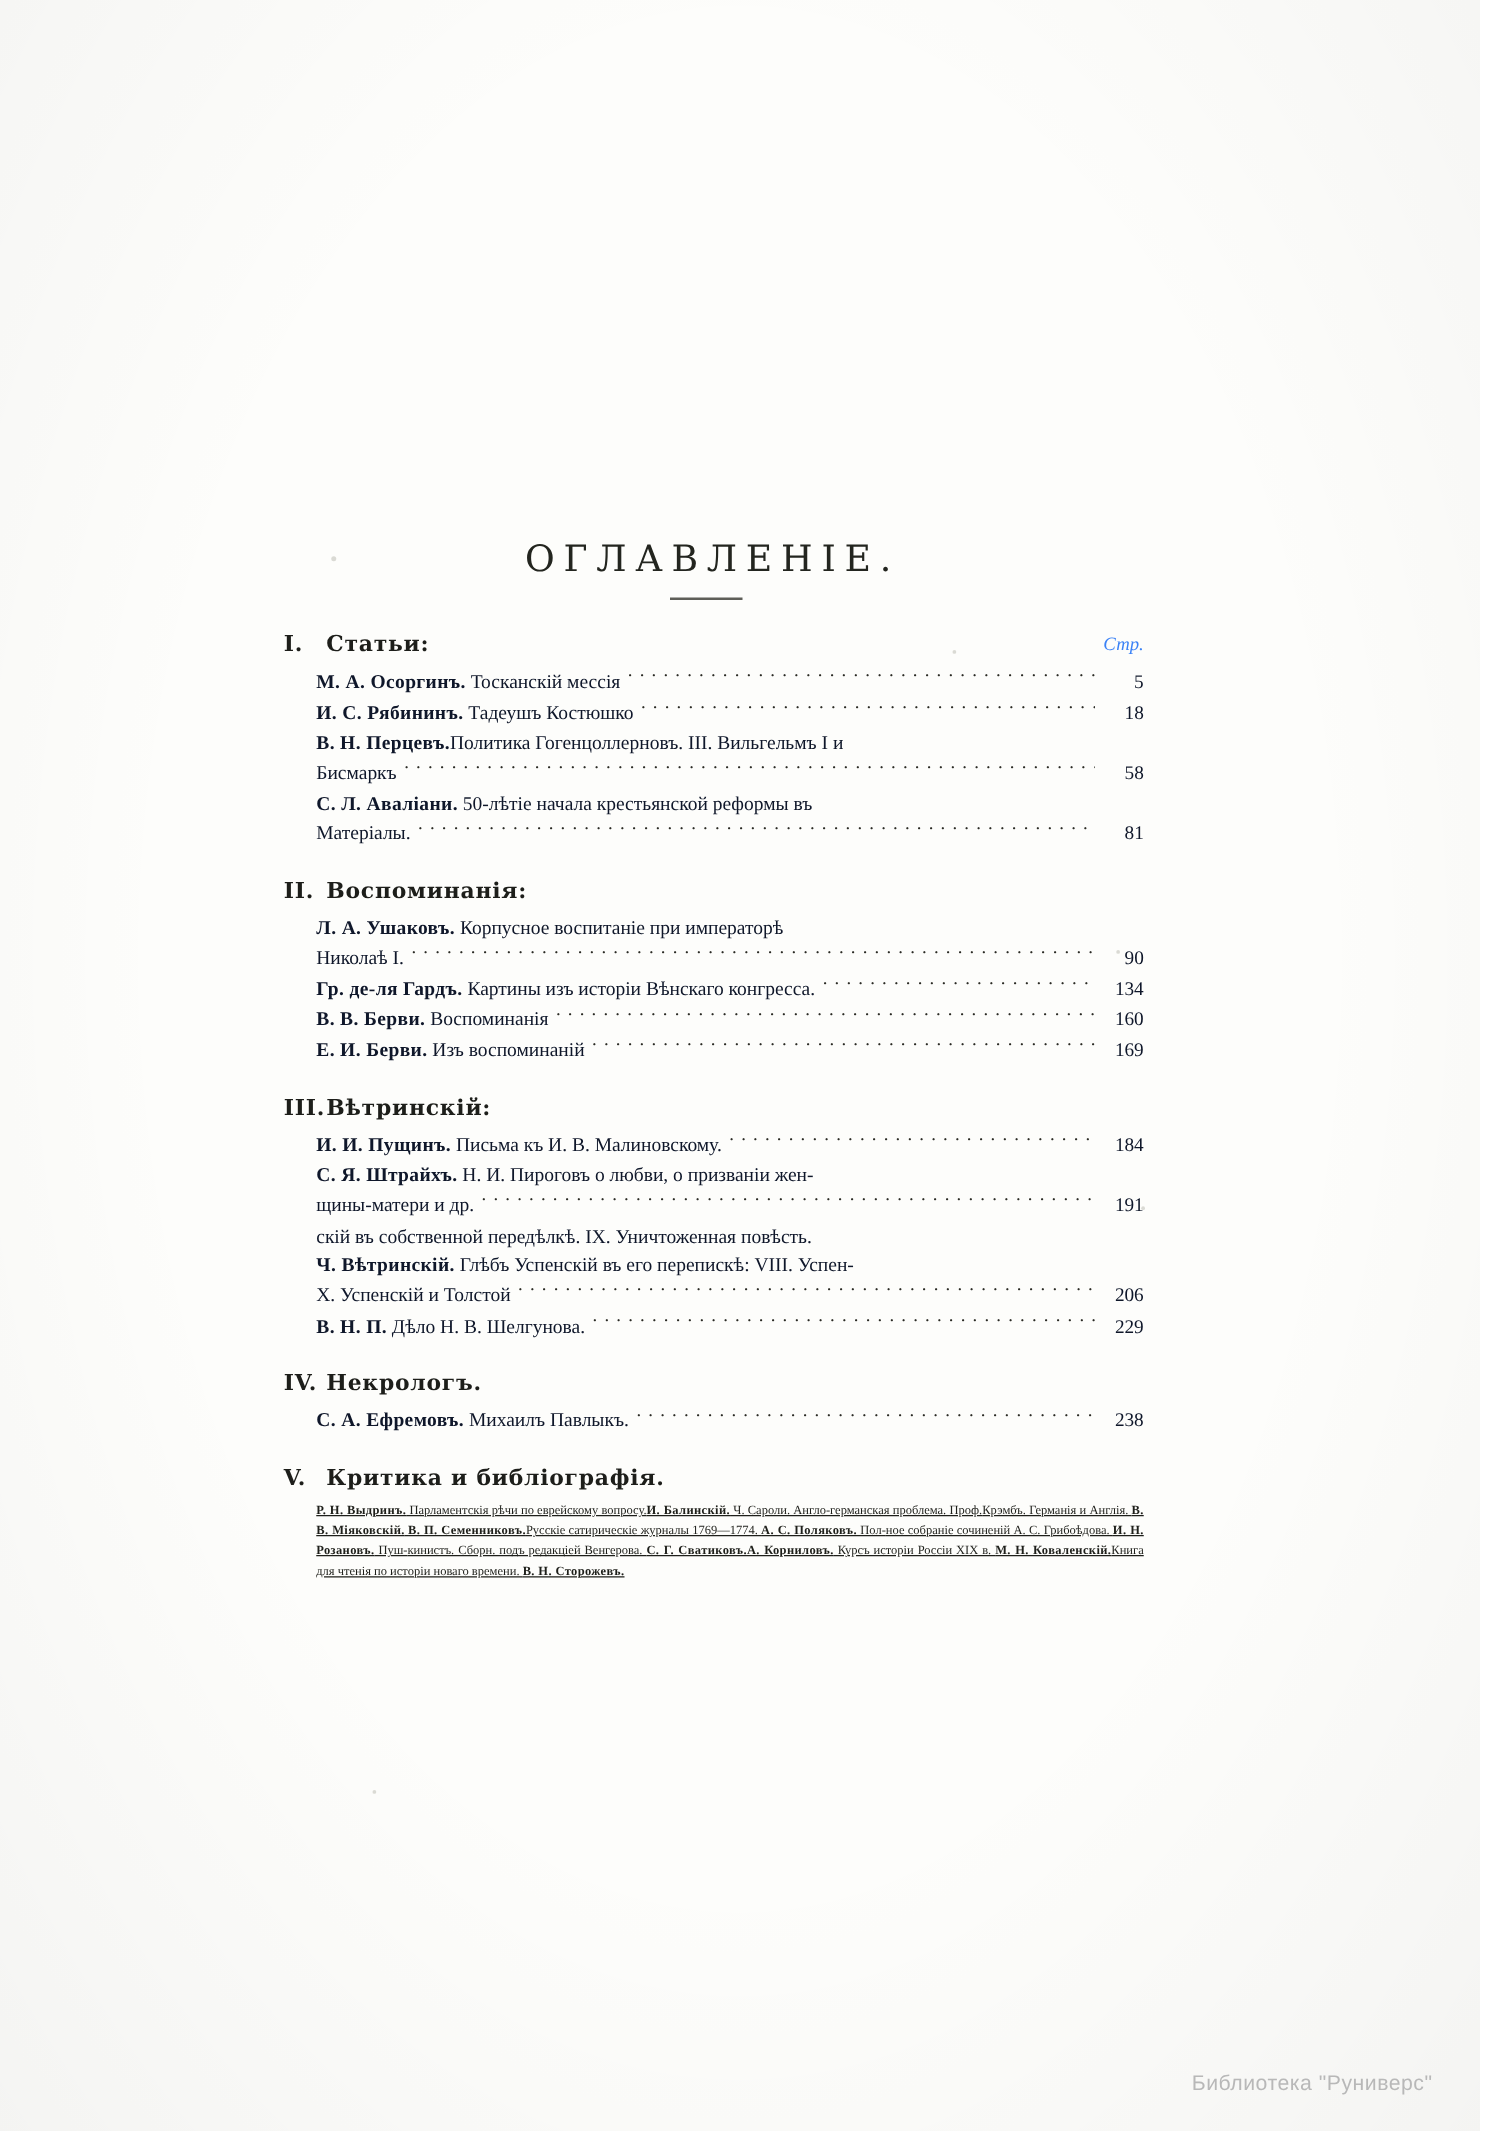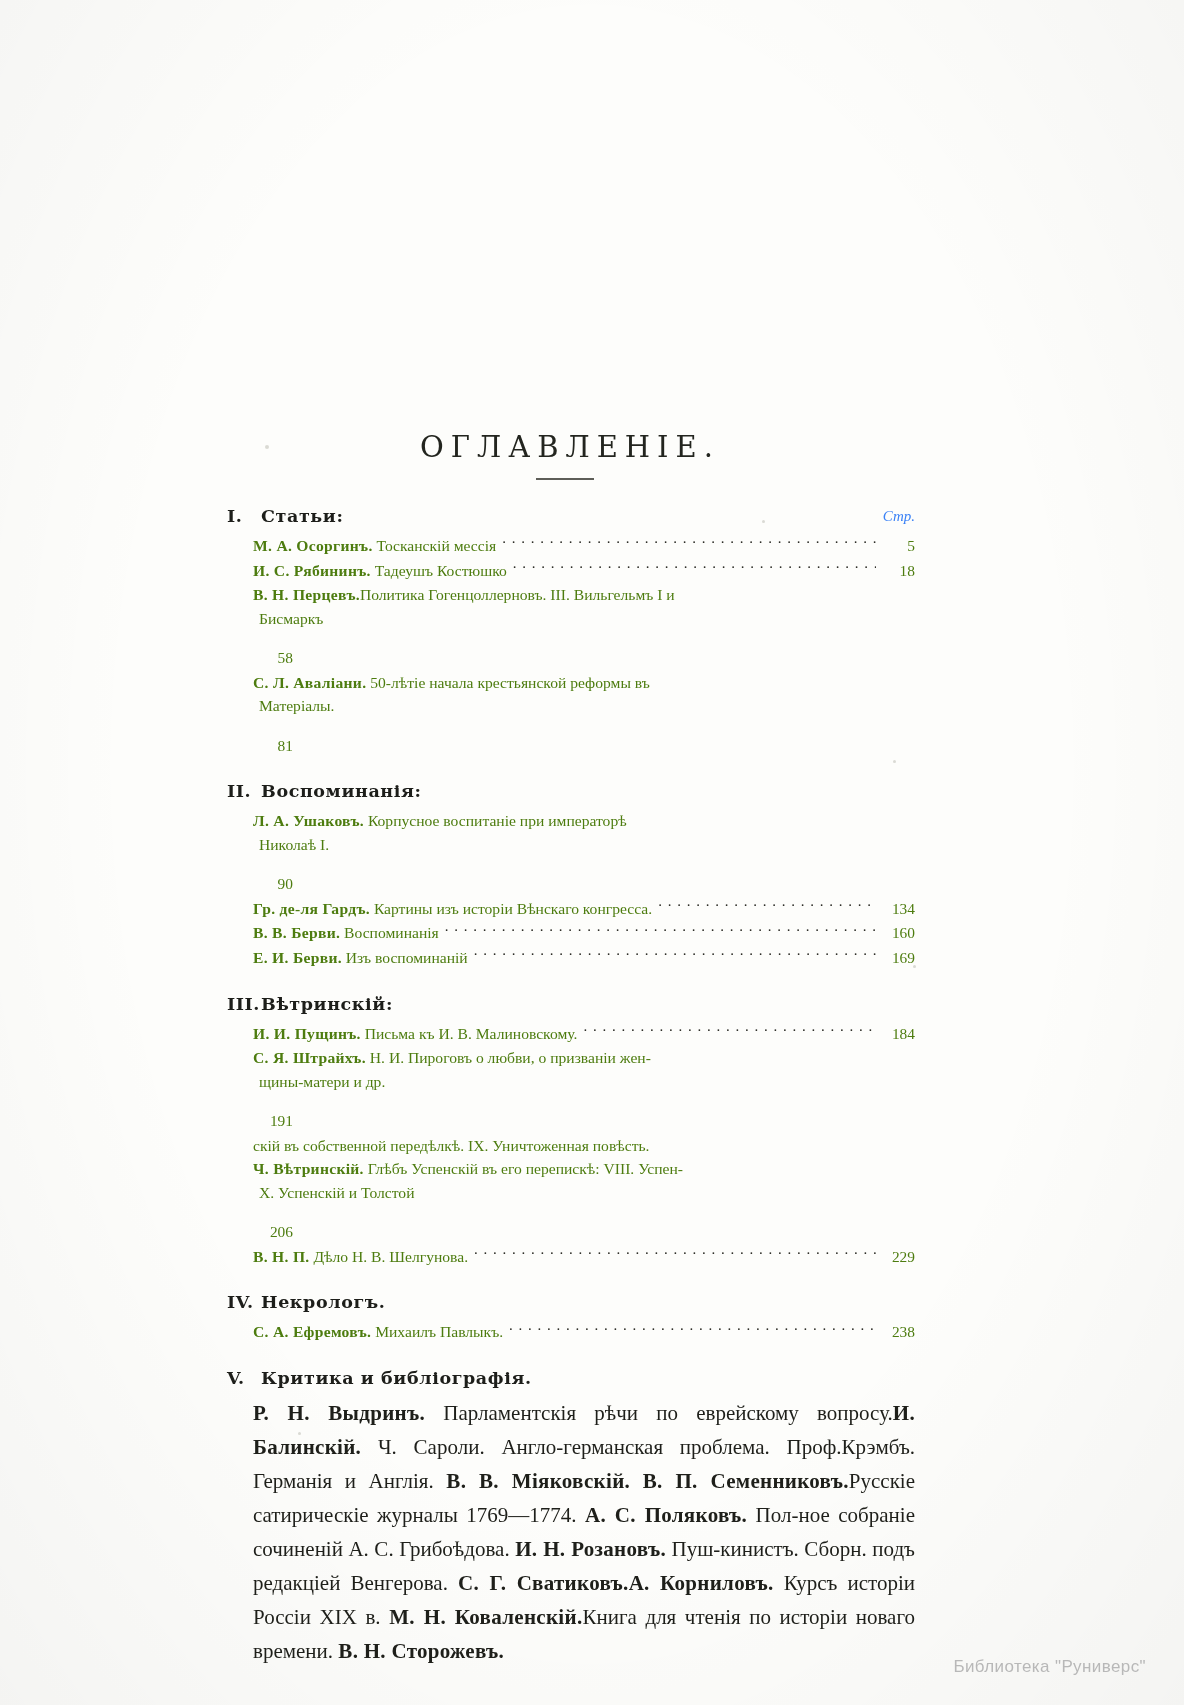--- a/index.html
+++ b/index.html
@@ -80,21 +80,21 @@
     color: #3b82f6;
     white-space: nowrap;
   }
   .entries {
     padding-left: 38px;
     padding-right: 0;
   }
   .entry {
     font-size: 15.6px;
     line-height: 1.52;
-    color: #4d7c0f;
+    color: #0f172a;
     margin-bottom: 1px;
     position: relative;
   }
   .entry-line {
     display: flex;
     align-items: baseline;
     width: 100%;
   }
   .entry-text {
     white-space: nowrap;
@@ -124,27 +124,27 @@
     flex: 0 0 auto;
     width: 34px;
     text-align: right;
     font-size: 15.4px;
     white-space: nowrap;
   }
   .entry.multiline .cont {
     display: flex;
     align-items: baseline;
     width: 100%;
-    flex-direction: column;
   }
   .para {
-    font-size: 21px;
+    font-size: 10px;
     line-height: 1.62;
     text-align: justify;
     color: #1e1f1a;
+    text-decoration: underline;
   }
   .para .author {
     font-weight: bold;
   }
   .spacer-lg { height: 18px; }
   .watermark {
     position: absolute;
     right: 38px;
     bottom: 28px;
     font-size: 17px;

